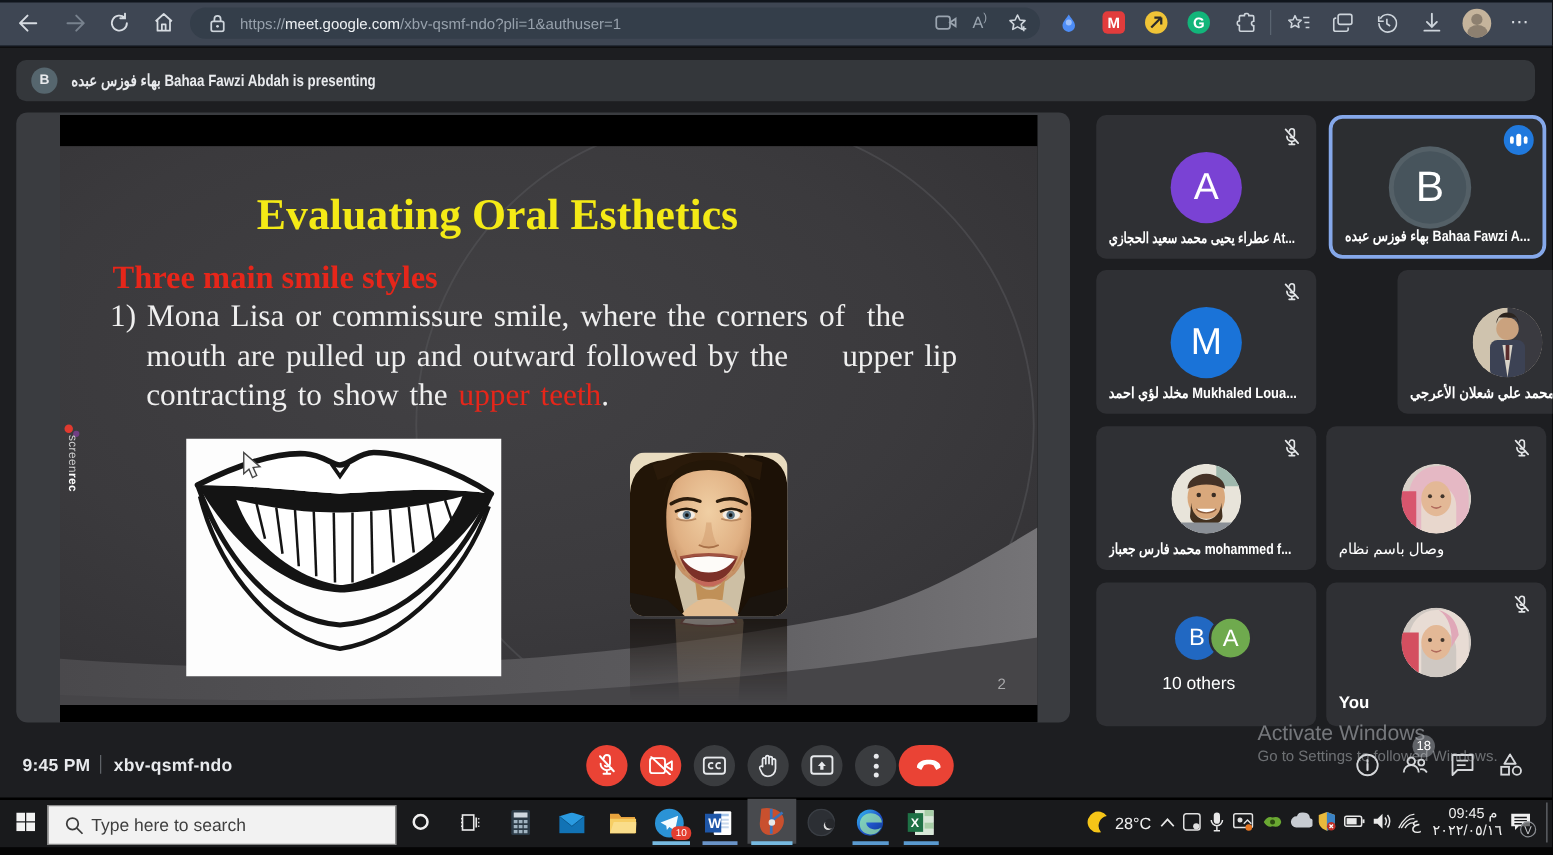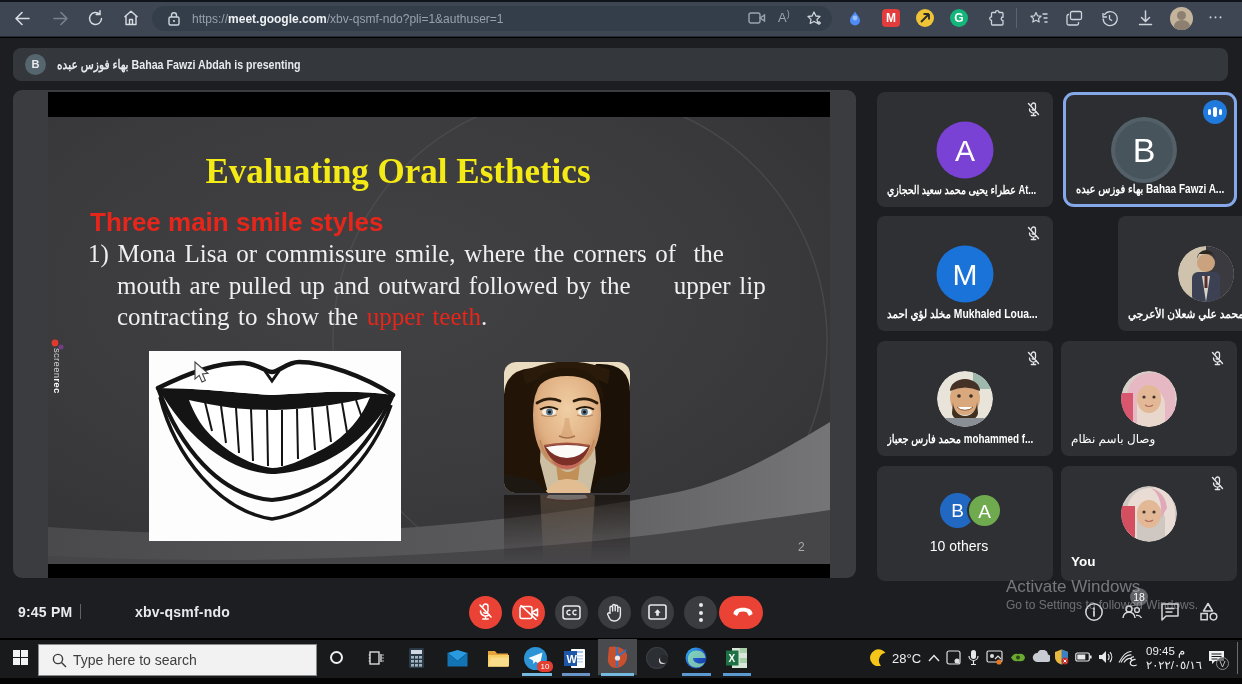--- a/index.html
+++ b/index.html
@@ -30,21 +30,21 @@
       <path d="M2.5 8 L9 2.2 L15.5 8 M4 7 L4 15.5 L14 15.5 L14 7 M7.5 15.5 L7.5 10.5 L10.5 10.5 L10.5 15.5" stroke="#d7dce2" stroke-width="1.4" fill="none" stroke-linejoin="round"></path>
     </svg>
 
   <div class="abs" style="left:152px;top:6px;width:680px;height:25px;background:#343e4a;border-radius:13px;"></div>
 
   <svg class="abs" style="left:167px;top:11px" width="14" height="15" viewBox="0 0 14 15">
       <rect x="2" y="6" width="10" height="8" rx="1.5" fill="none" stroke="#cdd4db" stroke-width="1.4"></rect>
       <path d="M4.5 6 V4.2 a2.5 2.5 0 0 1 5 0 V6" fill="none" stroke="#cdd4db" stroke-width="1.4"></path>
       <circle cx="7" cy="10" r="1.1" fill="#cdd4db"></circle>
     </svg>
-  <div class="abs" style="left:192px;top:12px;font-size:12px;color:#97a1ac;">https://<span style="color:#eef1f4;font-weight:bold;">meet.google.com</span>/xbv-qsmf-ndo?pli=1&amp;authuser=1</div>
+  <div class="abs" style="left:192px;top:12px;font-size:12px;color:#97a1ac;">https://<span style="color:#eef1f4;font-weight:normal;">meet.google.com</span>/xbv-qsmf-ndo?pli=1&amp;authuser=1</div>
 
   <svg class="abs" style="left:748px;top:11px" width="18" height="14" viewBox="0 0 18 14">
       <rect x="1" y="2" width="11" height="10" rx="2" fill="none" stroke="#9aa4af" stroke-width="1.4"></rect>
       <path d="M12 7 L16.5 4 V10 Z" fill="none" stroke="#9aa4af" stroke-width="1.4"></path>
     </svg>
   <div class="abs" style="left:778px;top:9px;font-size:13px;color:#9aa4af;">A<span style="font-size:9px;vertical-align:5px;">)</span></div>
   <svg class="abs" style="left:806px;top:10px" width="18" height="17" viewBox="0 0 18 17">
       <path d="M8 2 L9.9 6 L14 6.5 L11 9.4 L11.8 13.5 L8 11.5 L4.2 13.5 L5 9.4 L2 6.5 L6.1 6 Z" fill="none" stroke="#cdd4db" stroke-width="1.3" stroke-linejoin="round"></path>
       <path d="M13 11 v4 M11 13 h4" stroke="#cdd4db" stroke-width="1.3"></path>
     </svg>
@@ -110,21 +110,21 @@
           </linearGradient>
         </defs>
         <rect x="0" y="0" width="782" height="447" fill="url(#slidebg)"></rect>
         <circle cx="532" cy="224" r="247" fill="none" stroke="#56555a" stroke-width="1.5" opacity="0.55"></circle>
         <path d="M0 410 C200 425 420 416 630 375 C690 362 740 330 782 305 L782 447 L0 447 Z" fill="url(#ribbon)"></path>
         <path d="M0 439 C200 449 430 441 650 412 C700 404 750 398 782 393 L782 447 L0 447 Z" fill="#464548"></path>
       </svg>
 
       <div class="abs" style="left:0;top:35px;width:700px;text-align:center;font-family:'Liberation Serif',serif;font-weight:bold;font-size:35px;color:#f4ea16;">Evaluating Oral Esthetics</div>
 
-      <div class="abs" style="left:42px;top:90px;font-family:Liberation Sans, sans-serif;font-weight:bold;font-size:26px;color:#e6261a;">Three main smile styles</div>
+      <div class="abs" style="left:42px;top:90px;font-family:Liberation Serif, serif;font-weight:bold;font-size:26px;color:#e6261a;">Three main smile styles</div>
 
       <div class="abs" style="left:40px;top:121px;width:760px;font-family:'Liberation Serif',serif;font-size:25px;color:#efefef;line-height:31.5px;word-spacing:2.4px;">1)&nbsp;Mona Lisa or commissure smile, where the corners of&nbsp; the<br><span style="margin-left:29px;">mouth are pulled up and outward followed by the&nbsp;&nbsp;&nbsp;&nbsp; upper lip</span><br><span style="margin-left:29px;">contracting to show the <span style="color:#e6261a;">upper teeth</span>.</span></div>
 
       <div class="abs" style="left:750px;top:423px;font-size:12px;color:#a9a9ab;">2</div>
 
       <div class="abs" style="left:101px;top:234px;width:252px;height:190px;background:#fdfdfd;" id="smilebox">
         <svg width="252" height="190" viewBox="0 0 252 190">
 
           <path d="M9 37 C 50 37 90 42 123 44 C 160 42 205 38 244 44 C 226 78 196 104 164 115 C 146 121 132 123 123 123 C 82 121 40 90 9 37 Z" fill="#141414"></path>
 
@@ -378,21 +378,21 @@
       </svg>
     <svg class="micoff" width="15" height="15" viewBox="0 0 15 15">
         <path d="M5.5 3 a2 2 0 0 1 4 0 v3.2 a2 2 0 0 1 -3.3 1.5 M3.5 7 a4 4 0 0 0 6.8 2.9 M7.5 11.5 V13.5 M5.3 13.5 h4.4" stroke="#e4e6e8" stroke-width="1.3" fill="none" stroke-linecap="round"></path>
         <path d="M2.5 1.5 L12.5 12.5" stroke="#e4e6e8" stroke-width="1.4" stroke-linecap="round"></path>
       </svg>
     <div class="tname" style="font-size:13.5px;bottom:12px;">You</div>
   </div>
 
   <div class="abs" style="left:18px;top:604px;font-size:14px;font-weight:bold;color:#e8eaed;letter-spacing:0.2px;">9:45 PM</div>
   <div class="abs" style="left:80px;top:604px;width:1px;height:15px;background:#5f6368;"></div>
-  <div class="abs" style="left:91px;top:604px;font-size:14px;font-weight:bold;color:#e8eaed;letter-spacing:0.2px;margin-left:44px;">xbv-qsmf-ndo</div>
+  <div class="abs" style="left:91px;top:604px;font-size:14px;font-weight:bold;color:#e8eaed;letter-spacing:0.2px;">xbv-qsmf-ndo</div>
 
   <style>
     .mbtn { position:absolute; top:596px; width:33px; height:33px; border-radius:50%; }
     .red { background:#ea4335; }
     .dark { background:#3a3c3f; }
   </style>
 
   <div class="mbtn red" style="left:469px;">
     <svg style="position:absolute;left:8px;top:7px" width="17" height="19" viewBox="0 0 17 19">
         <path d="M6 3.5 a2.5 2.5 0 0 1 5 0 v4.2 a2.5 2.5 0 0 1 -4.1 1.9 M3.5 8 a5 5 0 0 0 8.6 3.5 M8.5 13.5 V16 M5.8 16 h5.4" stroke="#fff" stroke-width="1.5" fill="none" stroke-linecap="round"></path>
@@ -614,21 +614,21 @@
     </svg>
   <svg class="abs" style="left:1097px;top:650px" width="16" height="14" viewBox="0 0 16 14">
       <path d="M2 5 h3 l4 -4 v12 l-4 -4 h-3 Z" fill="#e8e8e8"></path>
       <path d="M11 4 a5 5 0 0 1 0 6 M13 2 a8 8 0 0 1 0 10" stroke="#e8e8e8" stroke-width="1.2" fill="none"></path>
     </svg>
   <svg class="abs" style="left:1117px;top:650px" width="16" height="13" viewBox="0 0 16 13">
       <path d="M2 12.5 Q8 1 14.5 1.5 M4 12.5 Q9 4 14.5 5 M7 12.5 Q10 7.5 14.5 8.5" stroke="#e8e8e8" stroke-width="1.1" fill="none"></path>
     </svg>
   <div class="abs" style="left:1129px;top:651px;font-size:13px;color:#f0f0f0;">ع</div>
 
-  <div class="abs" style="left:1146px;top:644px;width:52px;height:30px;color:#f0f0f0;font-size:11.5px;text-align:left;line-height:14px;">09:45 م<br>٢٠٢٢/٠٥/١٦</div>
+  <div class="abs" style="left:1146px;top:644px;width:52px;height:30px;color:#f0f0f0;font-size:11.5px;text-align:right;line-height:14px;">09:45 م<br>٢٠٢٢/٠٥/١٦</div>
 
   <svg class="abs" style="left:1208px;top:650px" width="17" height="16" viewBox="0 0 17 16">
       <path d="M1 1 h15 v10 h-9 l-3 3 v-3 h-3 Z" fill="#f0f0f0"></path>
       <path d="M3.5 4 h10 M3.5 6.5 h10 M3.5 9 h6" stroke="#191a1c" stroke-width="1.1"></path>
     </svg>
   <div class="abs" style="left:1216px;top:657px;width:13px;height:13px;border-radius:50%;border:1.5px solid #8a8d92;color:#c8cacd;font-size:9px;text-align:center;line-height:13px;background:rgba(25,26,28,0.6);">V</div>
   <div class="abs" style="left:1237px;top:642px;width:1px;height:32px;background:#6a6d72;"></div>
 
 </div>
 

